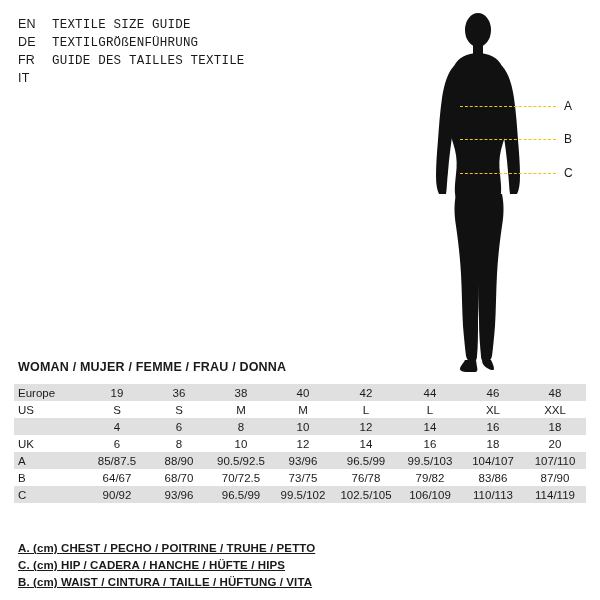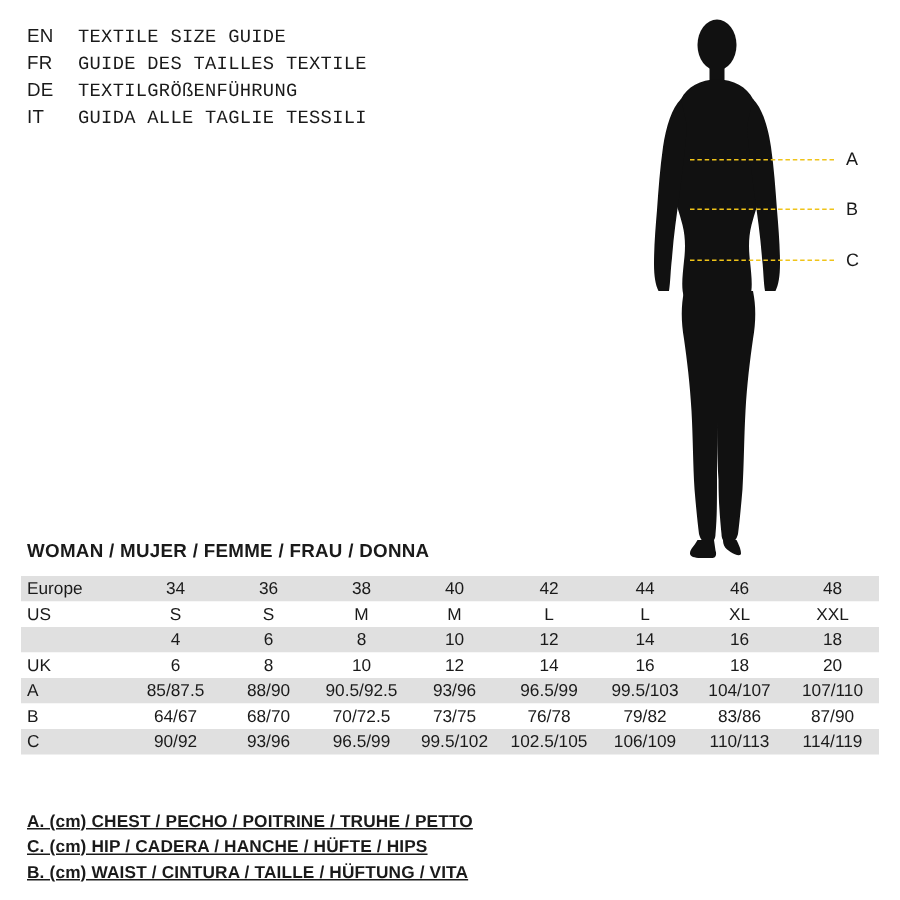--- a/index.html
+++ b/index.html
@@ -140,30 +140,29 @@
 <body>
 
 <div class="page">
 
   <div class="lang-block">
     <div class="lang-row">
       <span class="lang-code">EN</span>
       <span class="lang-text">TEXTILE SIZE GUIDE</span>
     </div>
     <div class="lang-row">
+      <span class="lang-code">DE</span>
+      <span class="lang-text">TEXTILGRÖßENFÜHRUNG</span>
+    </div>
+    <div class="lang-row">
       <span class="lang-code">FR</span>
       <span class="lang-text">GUIDE DES TAILLES TEXTILE</span>
     </div>
     <div class="lang-row">
-      <span class="lang-code">DE</span>
-      <span class="lang-text">TEXTILGRÖßENFÜHRUNG</span>
-    </div>
-    <div class="lang-row">
       <span class="lang-code">IT</span>
-      <span class="lang-text">GUIDA ALLE TAGLIE TESSILI</span>
     </div>
   </div>
 
   <div class="figure-wrap">
     <svg class="figure-svg" width="215" height="365" viewBox="0 0 215 365">
       <g fill="#111111">
 
         <ellipse cx="108" cy="22" rx="13" ry="17"></ellipse>
 
         <rect x="103" y="36" width="10" height="12"></rect>
@@ -246,21 +245,21 @@
           <col style="width:62px">
         <col style="width:64px">
           <col style="width:64px">
           <col style="width:62px">
           <col style="width:62px">
       </colgroup>
       <tbody>
 
         <tr class="row-alt">
           <td class="col-label">Europe</td>
-          <td class="cell">34</td>
+          <td class="cell">19</td>
           <td class="cell">36</td>
           <td class="cell">38</td>
           <td class="cell">40</td>
           <td class="cell">42</td>
           <td class="cell">44</td>
           <td class="cell">46</td>
           <td class="cell">48</td>
         </tr>
 
         <tr class="row-plain">

